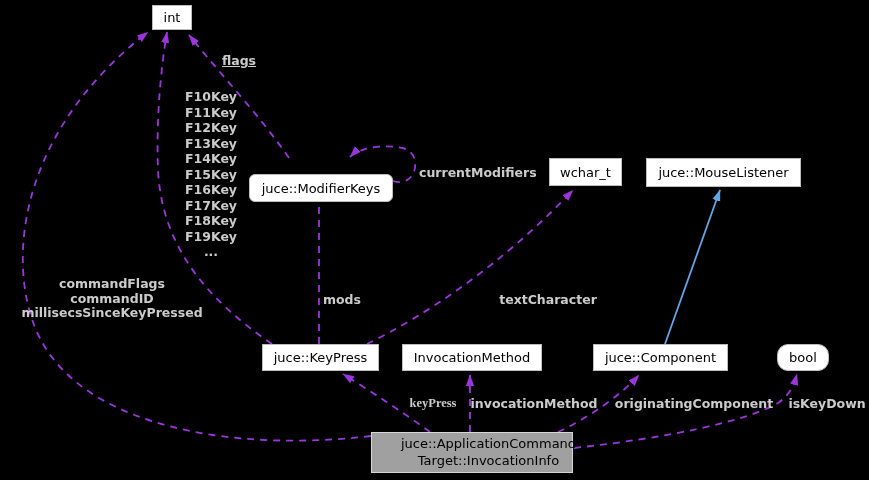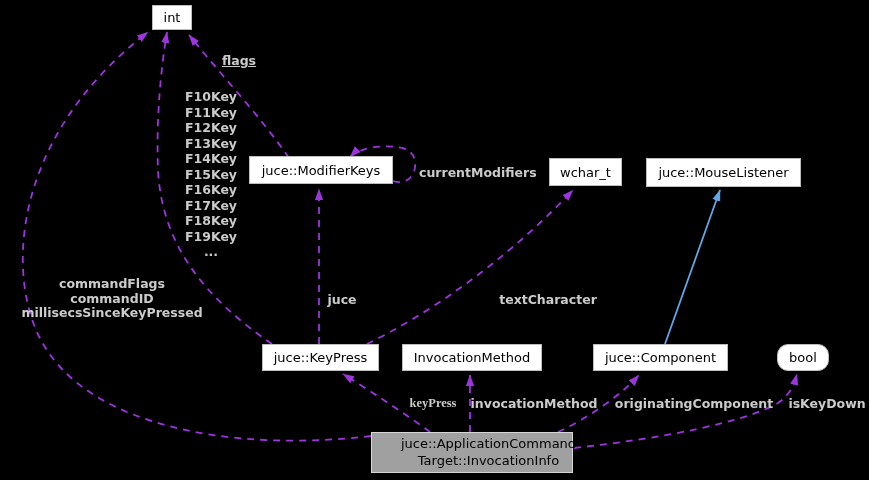--- a/index.html
+++ b/index.html
@@ -48,21 +48,21 @@
       <path d="M 558 432 C 588 418, 620 396, 639 375" marker-end="url(#arrowP)"></path>
       <path d="M 574 448 C 665 438, 745 422, 778 403 C 790 395, 794 385, 797 374" marker-end="url(#arrowP)"></path>
     </g>
     <path d="M 665 344 L 720 190" fill="none" stroke="#63A5E5" stroke-width="1.8" marker-end="url(#arrowB)"></path>
   </svg>
 
   <div class="node" style="left:152px;top:5px;width:40px;height:25px;">
     <span>int</span>
   </div>
 
-  <div class="node" style="left:249px;top:156px;width:144px;height:28px;">
+  <div class="node" style="left:249px;top:174px;width:144px;height:28px;border-radius:6px;">
     <span>juce::ModifierKeys</span>
   </div>
 
   <div class="node" style="left:549px;top:158px;width:73px;height:28px;">
     <span>wchar_t</span>
   </div>
 
   <div class="node" style="left:262px;top:344px;width:117px;height:27px;">
     <span>juce::KeyPress</span>
   </div>
@@ -101,21 +101,21 @@
 F18Key
 F19Key
 ...</div>
 
   <div class="elabel" style="left:419px;top:165px;">currentModifiers</div>
 
   <div class="elabel center" style="left:112px;top:277px;line-height:14.5px;">commandFlags
 commandID
 millisecsSinceKeyPressed</div>
 
-  <div class="elabel center" style="left:342px;top:292px;">juce</div>
+  <div class="elabel center" style="left:342px;top:292px;">mods</div>
 
   <div class="elabel center" style="left:548px;top:292px;">textCharacter</div>
 
   <div class="elabel center" style="left:433px;top:396px;font-family:Liberation Serif, serif;">keyPress</div>
 
   <div class="elabel center" style="left:534px;top:396px;">invocationMethod</div>
 
   <div class="elabel center" style="left:694px;top:396px;">originatingComponent</div>
 
   <div class="elabel center" style="left:827px;top:396px;">isKeyDown</div>

